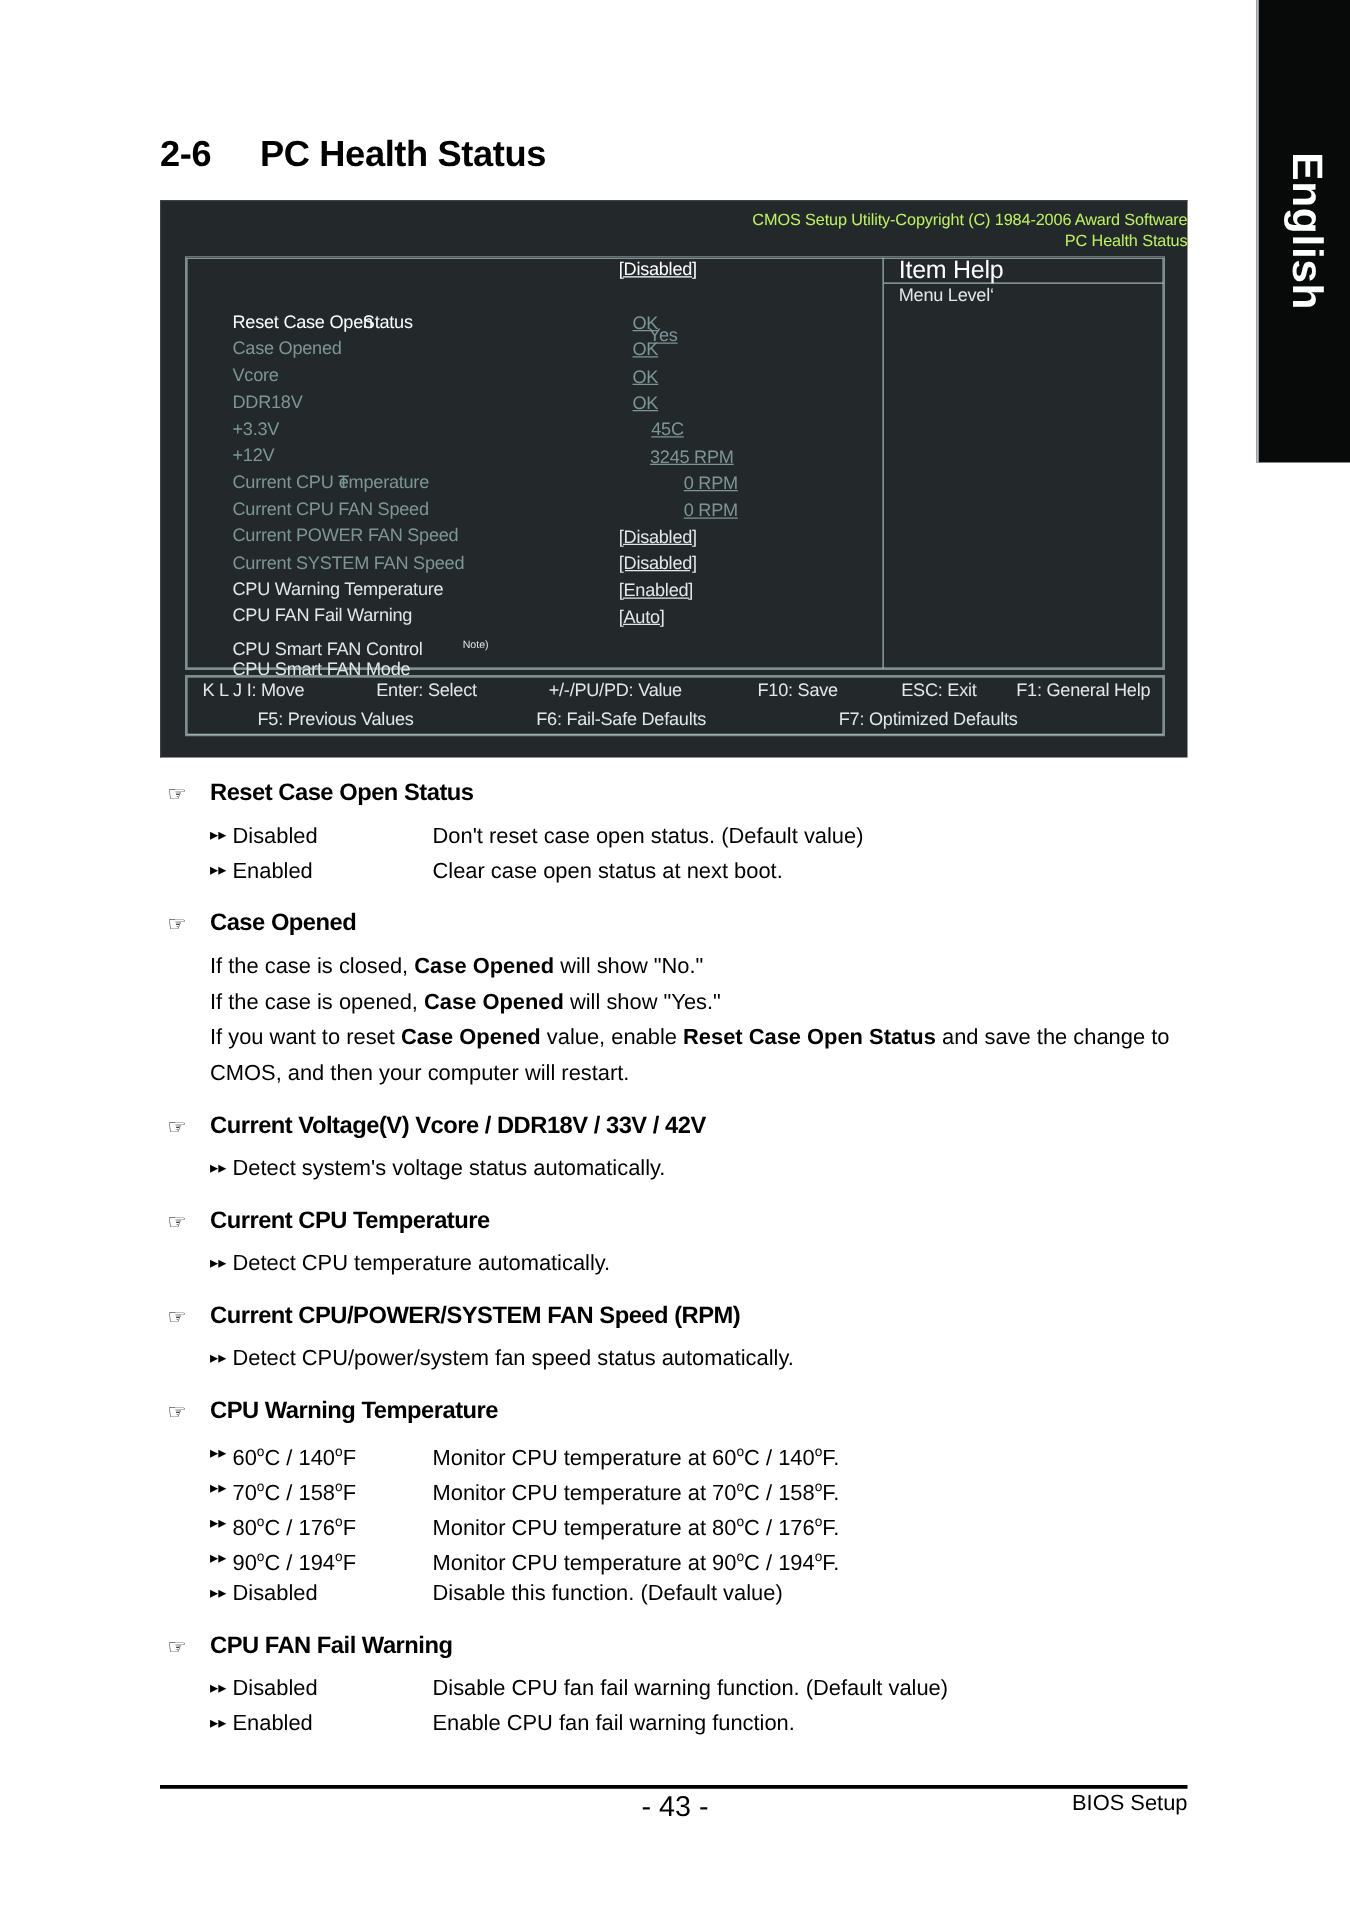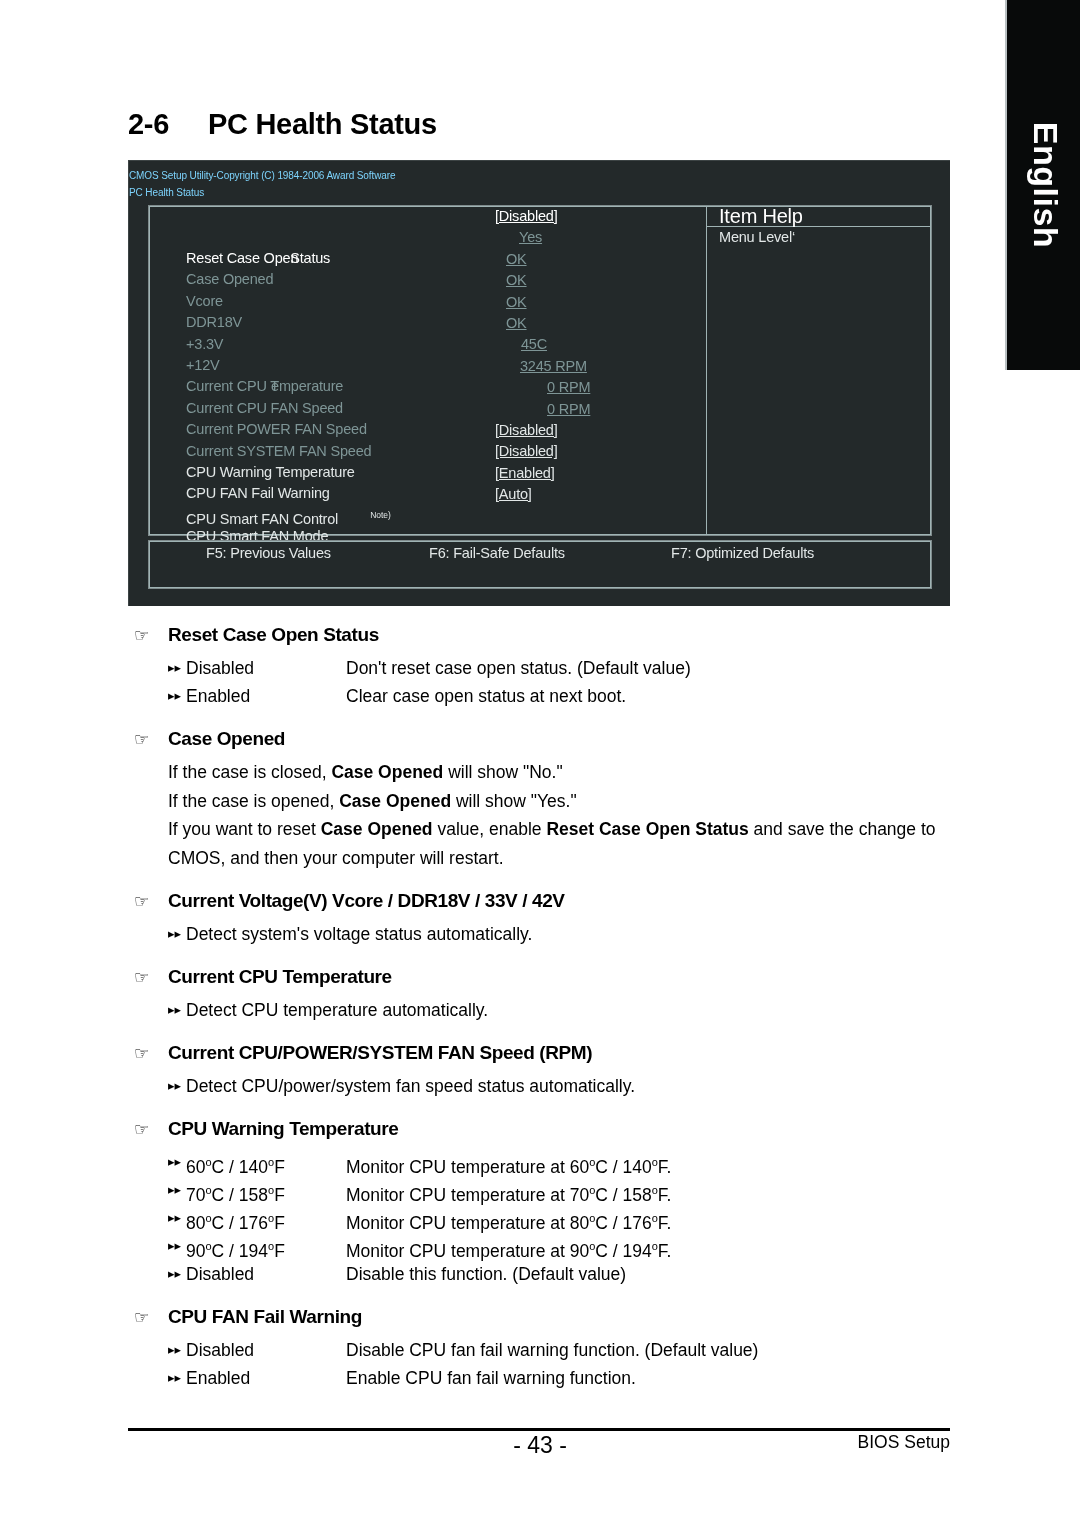--- a/index.html
+++ b/index.html
@@ -26,21 +26,21 @@
   }
   #section-title .num{display:inline-block;width:80px;}
   
   #bios-screen{
     position:absolute;left:128px;top:160px;width:822px;height:446px;
     background:#23292a;box-sizing:border-box;
     border-top:1px solid #3c4344;border-left:1px solid #3c4344;
     font-family:"Liberation Sans",sans-serif;
   }
   .bios-head{
-    text-align:left;color:#7dd3fc;font-size:10px;line-height:17px;
+    text-align:right;color:#bef264;font-size:13px;line-height:17px;
     padding-top:6px;letter-spacing:-0.1px;
   }
   #bios-body{
     position:absolute;left:19px;top:44px;width:784px;height:331px;
     border:1px solid #7f8b8c;box-sizing:border-box;
     box-shadow:inset 0 0 0 1px #9fb3b4;
   }
   #bios-main{
     position:absolute;left:0;top:0;width:558px;height:100%;
     box-sizing:border-box;border-right:1px solid #9fb3b4;
@@ -131,21 +131,21 @@
   </div>
 
   <div id="bios-body">
     <div id="bios-main">
         <div class="row active">
           <span class="lbl"><span>Reset Case Open</span><span class="overlap">Status</span></span>
           <span class="val" style="left: 346px;">[Disabled]</span>
         </div>
         <div class="row dim">
           <span class="lbl">Case Opened</span>
-          <span class="val" style="left: 370px;">Yes</span>
+          <span class="val" style="left: 370px; margin-top: 32px;">Yes</span>
         </div>
         <div class="row dim">
           <span class="lbl">Vcore</span>
           <span class="val" style="left: 357px;">OK</span>
         </div>
         <div class="row dim">
           <span class="lbl">DDR18V</span>
           <span class="val" style="left: 357px;">OK</span>
         </div>
         <div class="row dim">
@@ -189,20 +189,28 @@
           <span class="val" style="left: 346px;">[Auto]</span>
         </div>
       </div>
     <div id="item-help">
       <div class="ih-title">Item Help</div>
       <div class="ih-line">Menu Level‘</div>
     </div>
   </div>
 
   <div id="bios-keys">
+    <div class="kr" id="keys-row-1">
+        <span class="k" style="left: 13px;">K L J I: Move</span>
+        <span class="k" style="left: 152px;">Enter: Select</span>
+        <span class="k" style="left: 290px;">+/-/PU/PD: Value</span>
+        <span class="k" style="left: 457px;">F10: Save</span>
+        <span class="k" style="left: 572px;">ESC: Exit</span>
+        <span class="k" style="left: 664px;">F1: General Help</span>
+      </div>
     <div class="kr" id="keys-row-2">
         <span class="k" style="left: 57px;">F5: Previous Values</span>
         <span class="k" style="left: 280px;">F6: Fail-Safe Defaults</span>
         <span class="k" style="left: 522px;">F7: Optimized Defaults</span>
       </div>
   </div>
 </div>
 
 <div id="content">
     <div class="blk">

